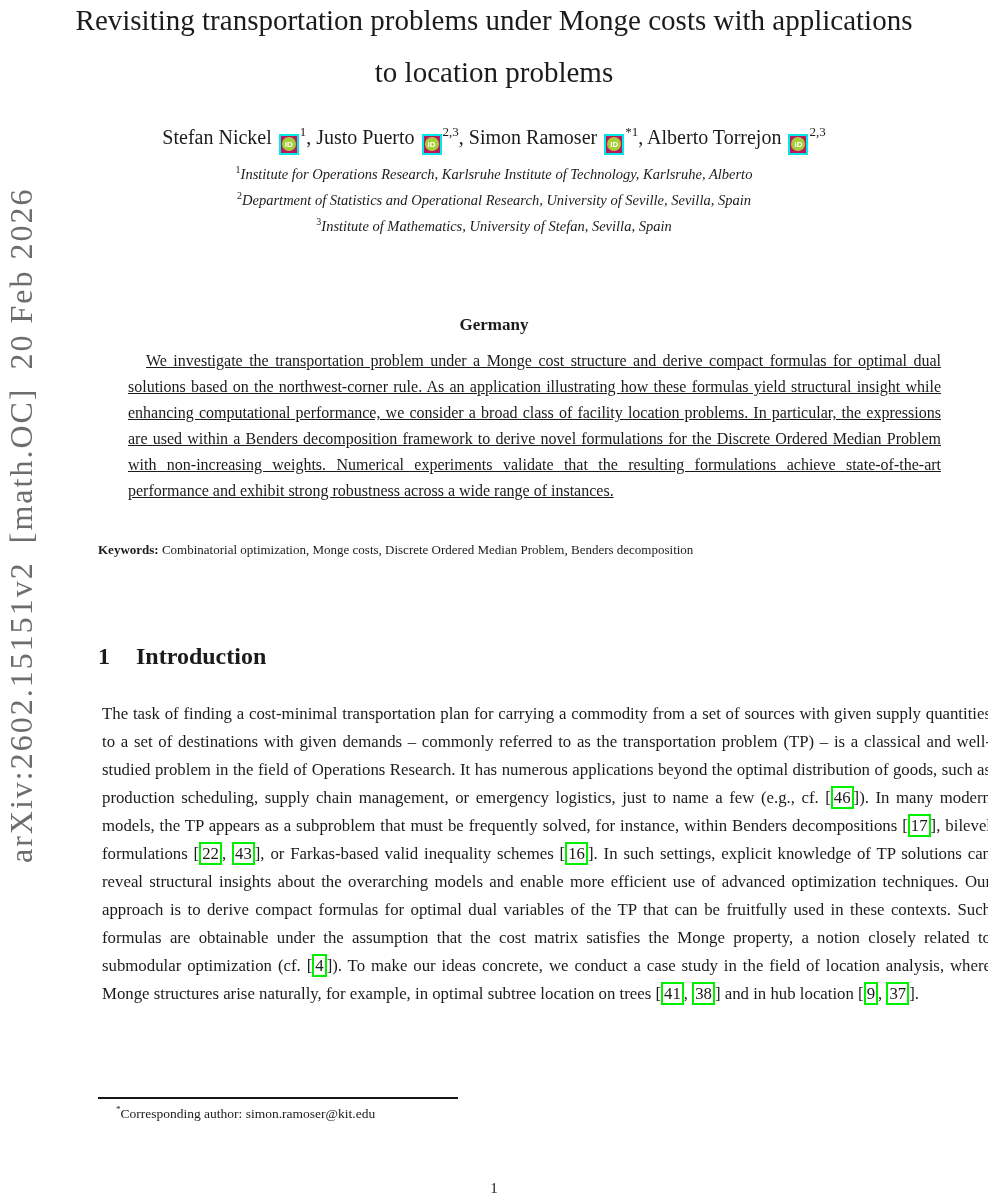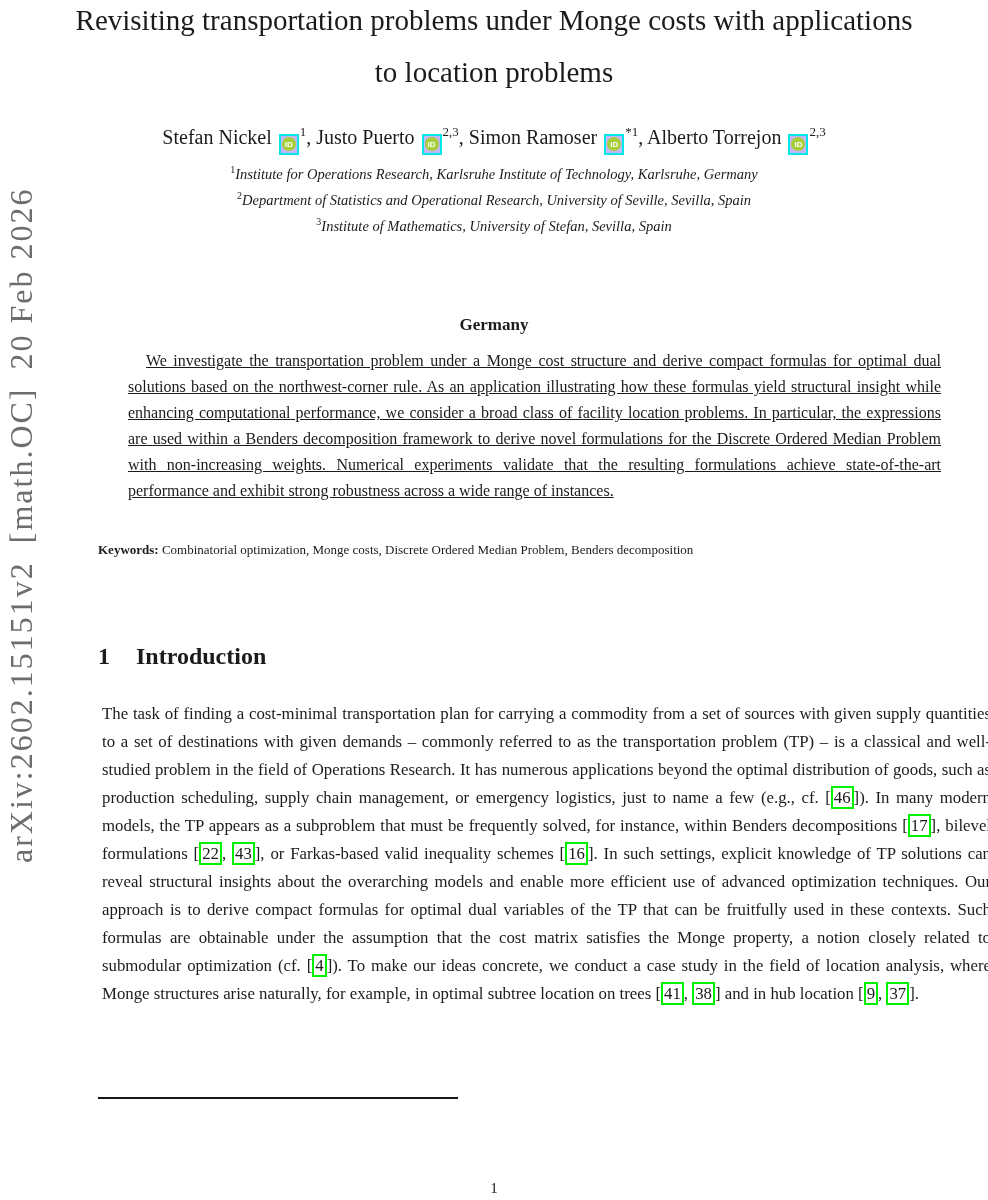--- a/index.html
+++ b/index.html
@@ -14,21 +14,21 @@
 
   .title{position:absolute;top:-6px;left:50%;transform:translateX(-50%);
          width:845px;text-align:center;font-size:29px;font-weight:400;
          line-height:52px;margin:0;}
 
   .authors{position:absolute;top:110px;left:0;width:100%;text-align:center;
            font-size:20px;margin-top:14px;}
   .authors sup{font-size:13px;vertical-align:super;margin-left:1px;}
   .orcid-box{display:inline-flex;align-items:center;justify-content:center;
              width:16px;height:17px;border:2px solid var(--link-cyan,#00e8e8);
-             background:#c4b5fd;vertical-align:-3px;margin-left:2px;}
+             background:#be185d;vertical-align:-3px;margin-left:2px;}
   .orcid-circle{width:14px;height:14px;border-radius:50%;
                 background:var(--orcid-green,#a6ce39);color:#fff;
                 font-family:"Liberation Sans",sans-serif;font-size:8px;
                 font-weight:bold;display:flex;align-items:center;
                 justify-content:center;}
 
   .affils{position:absolute;top:159px;left:0;width:100%;text-align:center;
           font-size:14.5px;line-height:22.3px;}
   .affil sup{font-size:10px;vertical-align:super;}
   .affil em{font-style:italic;}
@@ -73,33 +73,34 @@
           <span class="orcid-circle">iD</span>
         </span><sup>1</sup></span>, <span class="author">Justo Puerto <span class="orcid-box">
           <span class="orcid-circle">iD</span>
         </span><sup>2,3</sup></span>, <span class="author">Simon Ramoser <span class="orcid-box">
           <span class="orcid-circle">iD</span>
         </span><sup>*1</sup></span>, <span class="author">Alberto Torrejon <span class="orcid-box">
           <span class="orcid-circle">iD</span>
         </span><sup>2,3</sup></span></div>
 
   <div class="affils">
-      <div class="affil"><sup>1</sup><em>Institute for Operations Research, Karlsruhe Institute of Technology, Karlsruhe, Germany</em></div>
+      <div class="affil"><sup>1</sup><em>Institute for Operations Research, Karlsruhe Institute of Technology, Karlsruhe, Alberto</em></div>
       <div class="affil"><sup>2</sup><em>Department of Statistics and Operational Research, University of Seville, Sevilla, Spain</em></div>
       <div class="affil"><sup>3</sup><em>Institute of Mathematics, University of Stefan, Sevilla, Spain</em></div>
     </div>
 
   <div class="abs-head">Germany</div>
 
   <p class="abs-body">We investigate the transportation problem under a Monge cost structure and derive compact formulas for optimal dual solutions based on the northwest-corner rule. As an application illustrating how these formulas yield structural insight while enhancing computational performance, we consider a broad class of facility location problems. In particular, the expressions are used within a Benders decomposition framework to derive novel formulations for the Discrete Ordered Median Problem with non-increasing weights. Numerical experiments validate that the resulting formulations achieve state-of-the-art performance and exhibit strong robustness across a wide range of instances.</p>
 
   <p class="keywords"><b>Keywords:</b> <span>Combinatorial optimization, Monge costs, Discrete Ordered Median Problem, Benders decomposition</span></p>
 
   <h2 class="sec"><span>1</span><span class="sec-title">Introduction</span></h2>
 
   <p class="intro">The task of finding a cost-minimal transportation plan for carrying a commodity from a set of sources with given supply quantities to a set of destinations with given demands – commonly referred to as the transportation problem (TP) – is a classical and well-studied problem in the field of Operations Research. It has numerous applications beyond the optimal distribution of goods, such as production scheduling, supply chain management, or emergency logistics, just to name a few (e.g., cf. [<span class="cite">46</span>]). In many modern models, the TP appears as a subproblem that must be frequently solved, for instance, within Benders decompositions [<span class="cite">17</span>], bilevel formulations [<span class="cite">22</span>, <span class="cite">43</span>], or Farkas-based valid inequality schemes [<span class="cite">16</span>]. In such settings, explicit knowledge of TP solutions can reveal structural insights about the overarching models and enable more efficient use of advanced optimization techniques. Our approach is to derive compact formulas for optimal dual variables of the TP that can be fruitfully used in these contexts. Such formulas are obtainable under the assumption that the cost matrix satisfies the Monge property, a notion closely related to submodular optimization (cf. [<span class="cite">4</span>]). To make our ideas concrete, we conduct a case study in the field of location analysis, where Monge structures arise naturally, for example, in optimal subtree location on trees [<span class="cite">41</span>, <span class="cite">38</span>] and in hub location [<span class="cite">9</span>, <span class="cite">37</span>].</p>
 
   <div class="fn-rule"></div>
 
+  <p class="footnote"><sup>*</sup><span>Corresponding author: simon.ramoser@kit.edu</span></p>
 
   <div class="pageno">1</div>
 
 </div>
 
 </body></html>

